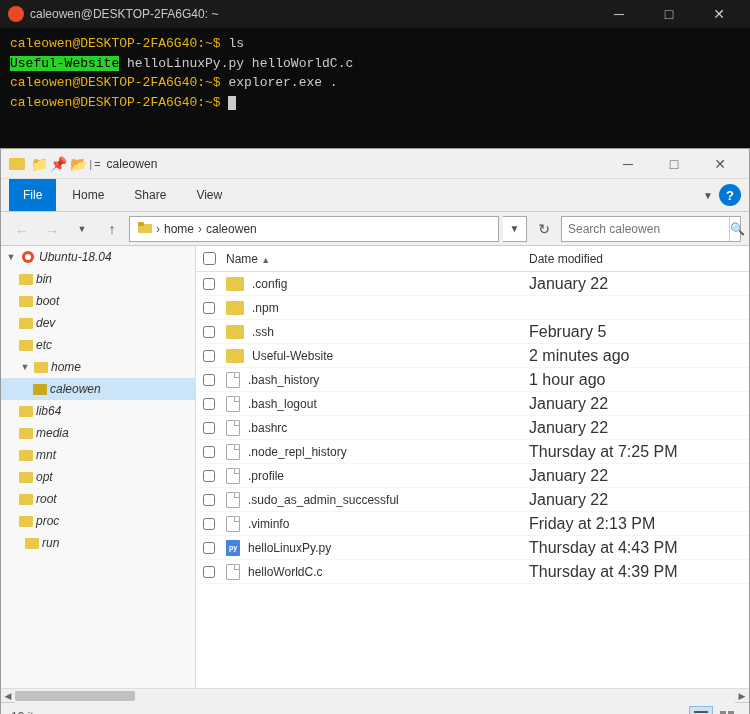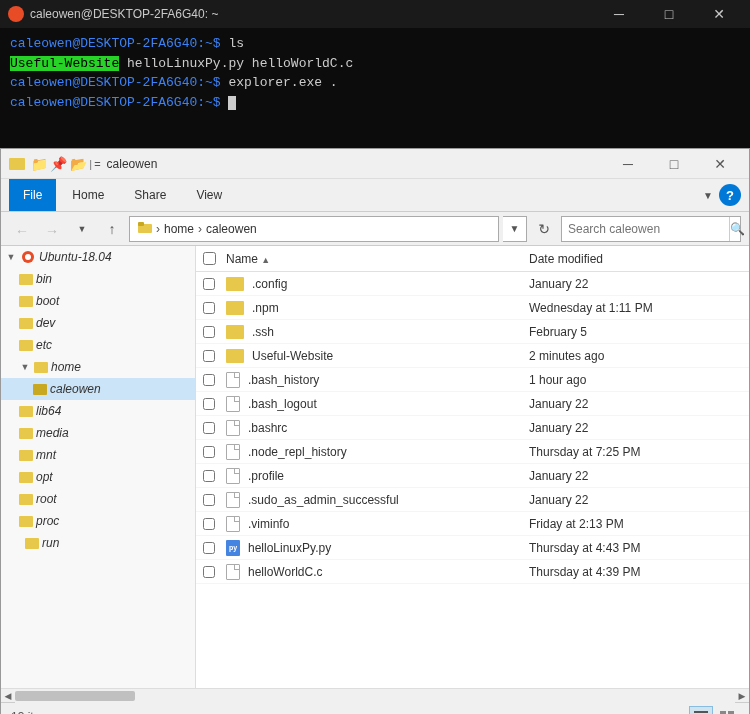--- a/index.html
+++ b/index.html
@@ -51,21 +51,21 @@
       display: flex;
       align-items: center;
       justify-content: center;
     }
     .terminal-content {
       padding: 6px 10px;
       font-family: 'Consolas', 'Courier New', monospace;
       font-size: 13px;
       line-height: 1.5;
     }
-    .t-green { color: #3b82f6; }
+    .t-green { color: #eab308; }
     .t-white { color: #cccccc; }
     .t-highlight { background: #26d326; color: #000; }
     .t-cursor { background: #cccccc; display: inline-block; width: 8px; height: 14px; vertical-align: text-bottom; }
 
     
     .explorer {
       background: #f0f0f0;
       width: 750px;
       height: 566px;
       position: relative;
@@ -384,21 +384,21 @@
       flex: 1;
       font-size: 12px;
       color: #333;
       padding-left: 4px;
       white-space: nowrap;
       overflow: hidden;
       text-overflow: ellipsis;
     }
     .file-date {
       width: 220px;
-      font-size: 12px;
+      font-size: 16px;
       color: #333;
     }
 
     
     .statusbar {
       background: #f0f0f0;
       height: 28px;
       border-top: 1px solid #ccc;
       display: flex;
       align-items: center;
@@ -660,21 +660,20 @@
       <div class="folder-icon" style="margin:0 4px;flex-shrink:0"></div>
       <span class="file-name">.config</span>
       <span class="file-date">January 22</span>
     </div>
           <div class="file-row">
       <div class="file-checkbox">
         <input type="checkbox" style="width: 12px; height: 12px;">
       </div>
       <div class="folder-icon" style="margin:0 4px;flex-shrink:0"></div>
       <span class="file-name">.npm</span>
-      <span class="file-date">Wednesday at 1:11 PM</span>
     </div>
           <div class="file-row">
       <div class="file-checkbox">
         <input type="checkbox" style="width: 12px; height: 12px;">
       </div>
       <div class="folder-icon" style="margin:0 4px;flex-shrink:0"></div>
       <span class="file-name">.ssh</span>
       <span class="file-date">February 5</span>
     </div>
           <div class="file-row">

